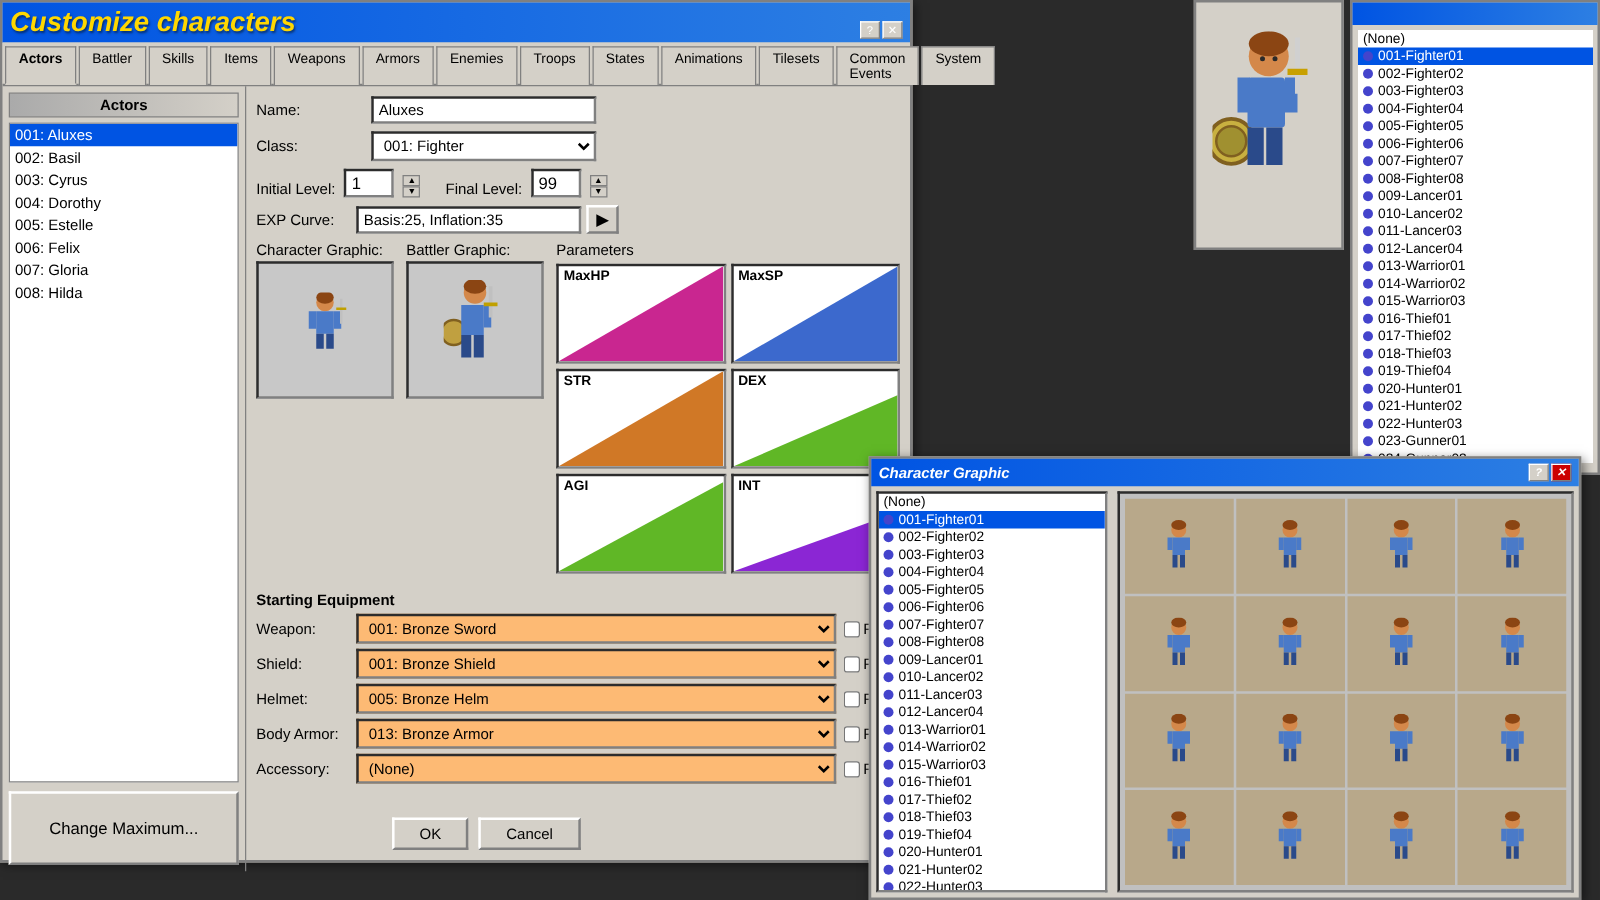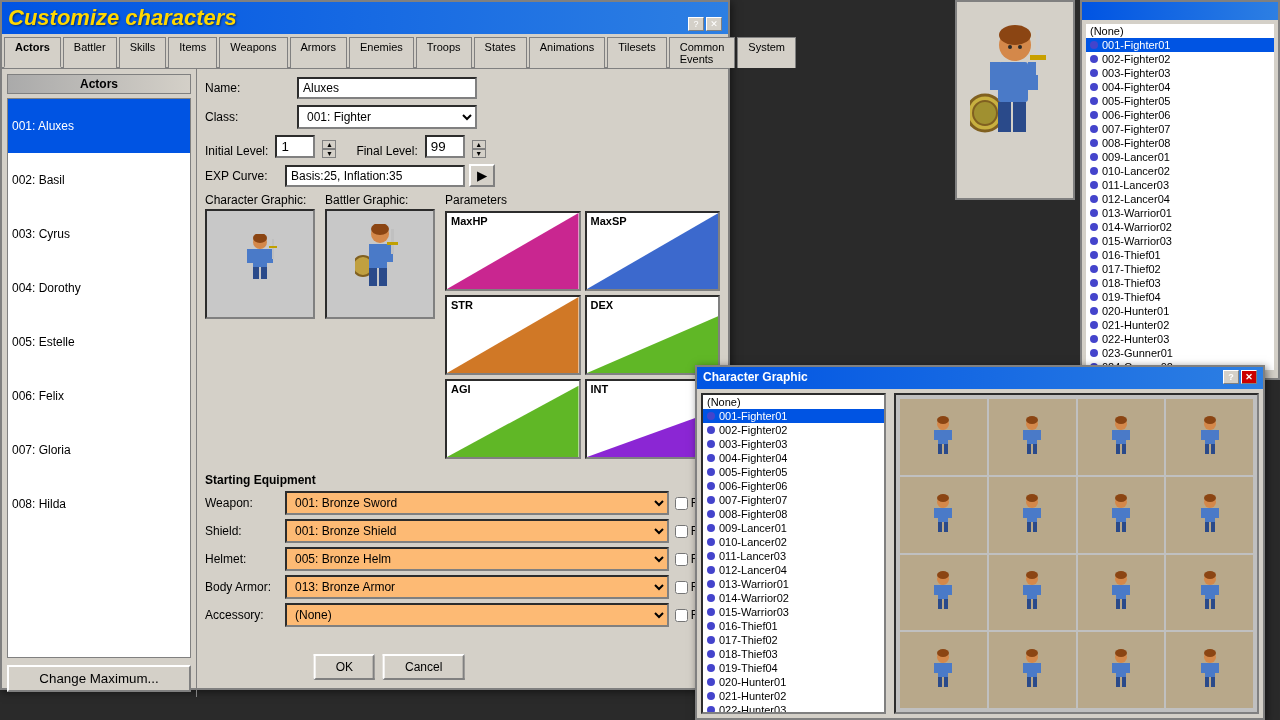--- a/index.html
+++ b/index.html
@@ -120,30 +120,30 @@
       margin-bottom: 4px;
       border: 1px solid #808080;
     }
     .actor-list {
       flex: 1;
       background: white;
       border: 1px solid #808080;
       overflow-y: auto;
     }
     .actor-item {
-      padding: 20px 4px;
+      padding: 2px 4px;
       cursor: pointer;
     }
     .actor-item.selected {
       background: #0054e3;
       color: white;
     }
     .change-max-btn {
       margin-top: 7px;
-      padding: 4px 8px;
+      padding: 20px 8px;
       background: #d4d0c8;
       border: 2px solid;
       border-top-color: #fff;
       border-left-color: #fff;
       border-bottom-color: #808080;
       border-right-color: #808080;
       cursor: pointer;
       width: 100%;
     }
 
@@ -370,25 +370,26 @@
       background: #d4d0c8;
       border: 2px solid #808080;
       box-shadow: 2px 2px 8px rgba(0,0,0,0.5);
       z-index: 20;
     }
     .char-graphic-title {
       background: linear-gradient(to right, #0054e3, #2d7fe3);
       color: white;
       padding: 3px 6px;
       display: flex;
-      align-items: flex-start;
+      align-items: center;
       justify-content: space-between;
       height: 22px;
       font-size: 12px;
       font-weight: bold;
+      font-style: italic;
     }
     .char-graphic-content {
       display: flex;
       height: calc(100% - 22px);
     }
     .char-list-panel {
       width: 185px;
       margin: 4px;
       border: 2px inset #808080;
       background: white;

